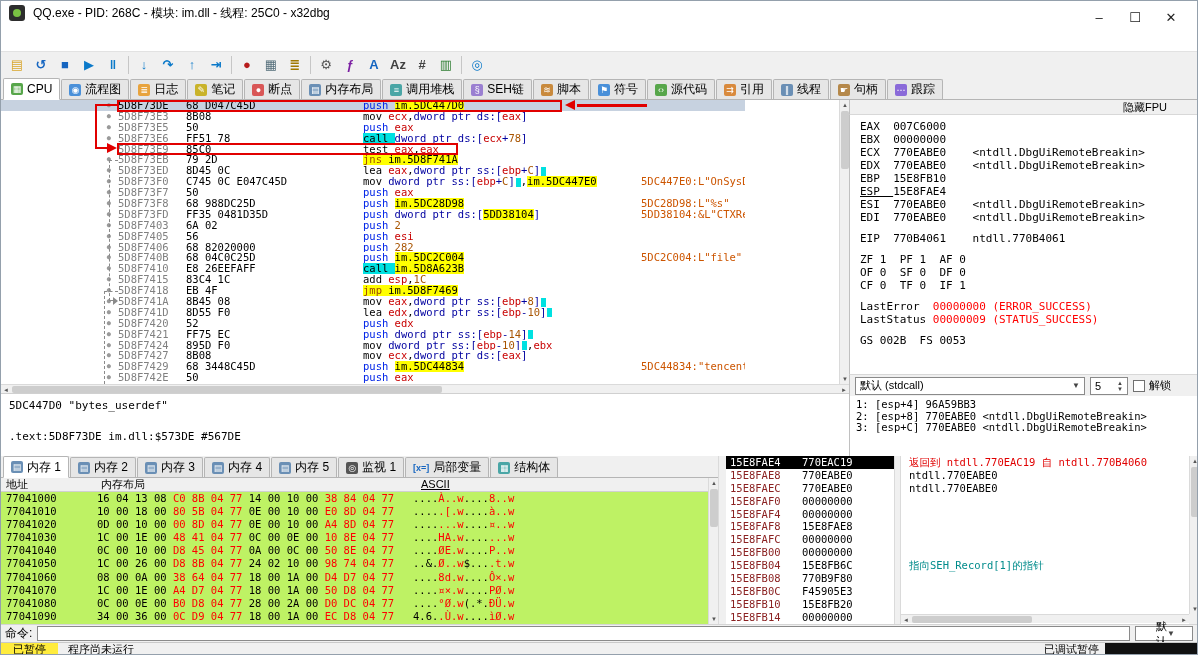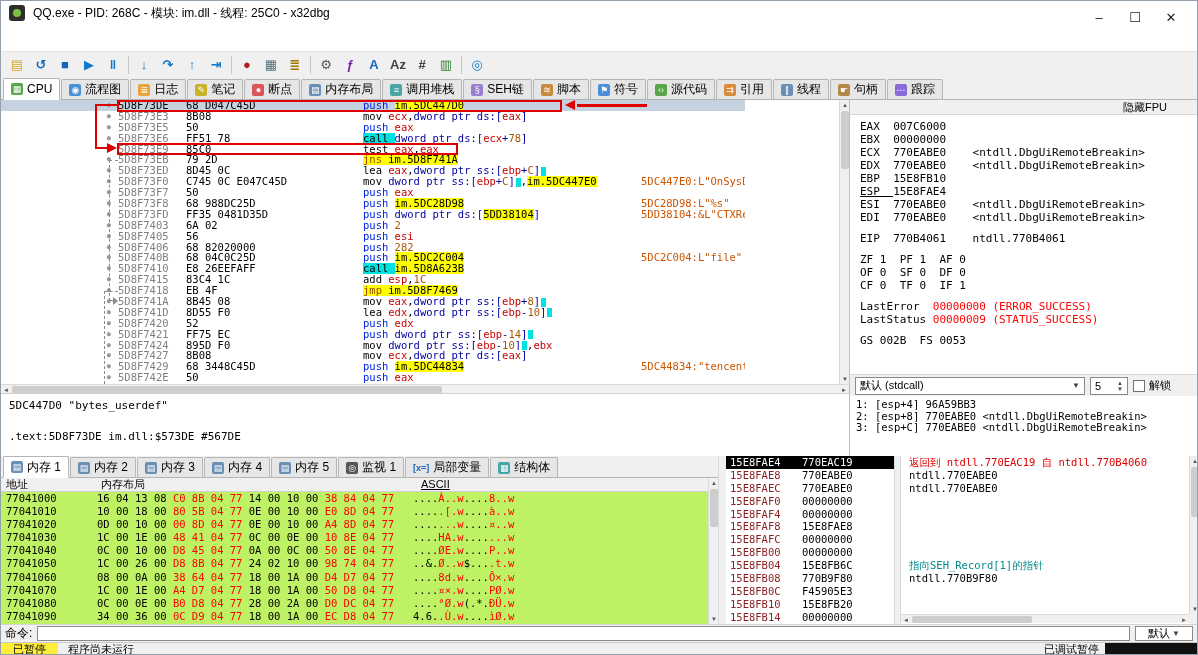--- a/index.html
+++ b/index.html
@@ -122,21 +122,21 @@
 #stacksplit2{position:absolute;left:893px;top:455px;width:7px;height:168px;background:#f0f0f0;border-left:1px solid #dadada;border-right:1px solid #dadada}
 #commentspane{position:absolute;left:900px;top:455px;width:288px;height:158px;background:#fff;font-family:"DejaVu Sans Mono",monospace;font-size:10.5px;overflow:hidden}
 .ctrow{height:12.9px;line-height:12.9px;white-space:pre;padding-left:8px;overflow:hidden}
 .ct-red{color:#e00000}
 .ct-teal{color:#008b8b}
 .sb-corner{position:absolute;left:1188px;top:613px;width:10px;height:10px;background:#f0f0f0}
 
 
 #cmdbar{position:absolute;left:0;top:623px;width:100%;height:18px;background:#f0f0f0;display:flex;align-items:center;padding:0 4px;gap:5px;border-top:1px solid #d5d5d5}
 #cmd-input{flex:1;height:15px;border:1px solid #8a8a8a;background:#fff;font-family:"DejaVu Sans Mono",monospace;font-size:11px;padding:0 3px;outline:none}
-#cmd-dd{width:58px;height:15px;background:#fff;border:1px solid #8a8a8a;display:flex;align-items:center;justify-content:space-between;padding:0 12px;font-size:11px}
+#cmd-dd{width:58px;height:15px;background:#fff;border:1px solid #8a8a8a;display:flex;align-items:center;justify-content:space-between;padding:0 20px;font-size:11px}
 #statusbar{position:absolute;left:0;top:641px;width:100%;height:13px;background:#f0f0f0;display:flex;align-items:center;border-top:1px solid #c9c9c9;font-size:11px}
 #sb-paused{background:#ffec3d;height:100%;display:flex;align-items:center;padding:0 12px}
 #sb-status{padding:0 10px}
 #sb-right{margin-left:auto;display:flex;align-items:center;gap:6px;height:100%}
 #sb-time{background:#111;width:92px;height:100%}
 </style>
 </head>
 <body>
 
 <div id="app">
@@ -432,21 +432,20 @@
   <div id="commentspane">
       <div class="ctrow ct-red">返回到 ntdll.770EAC19 自 ntdll.770B4060</div>
       <div class="ctrow">ntdll.770EABE0</div>
       <div class="ctrow">ntdll.770EABE0</div>
       <div class="ctrow"></div>
       <div class="ctrow"></div>
       <div class="ctrow"></div>
       <div class="ctrow"></div>
       <div class="ctrow"></div>
       <div class="ctrow ct-teal">指向SEH_Record[1]的指针</div>
-      <div class="ctrow">ntdll.770B9F80</div>
       <div class="ctrow"></div>
       <div class="ctrow"></div>
       <div class="ctrow"></div>
     </div>
   <div class="sbv" style="left:1188px;top:455px;height:158px">
     <div class="sb-btn" style="top:0">▲</div>
     <div class="sb-thumb" style="top:11px;height:50px"></div>
     <div class="sb-btn" style="bottom:0">▼</div>
   </div>
   <div class="sbh" style="left:900px;top:613px;width:288px">

